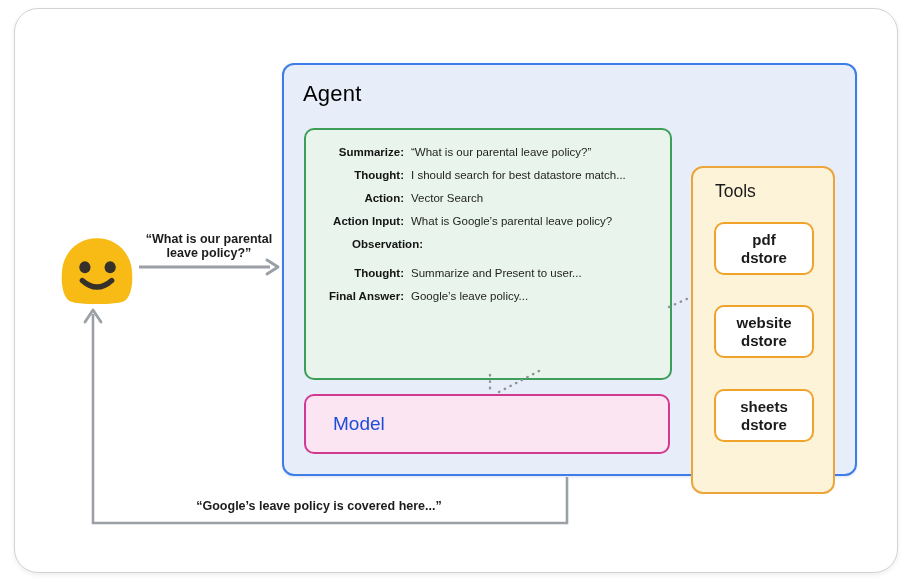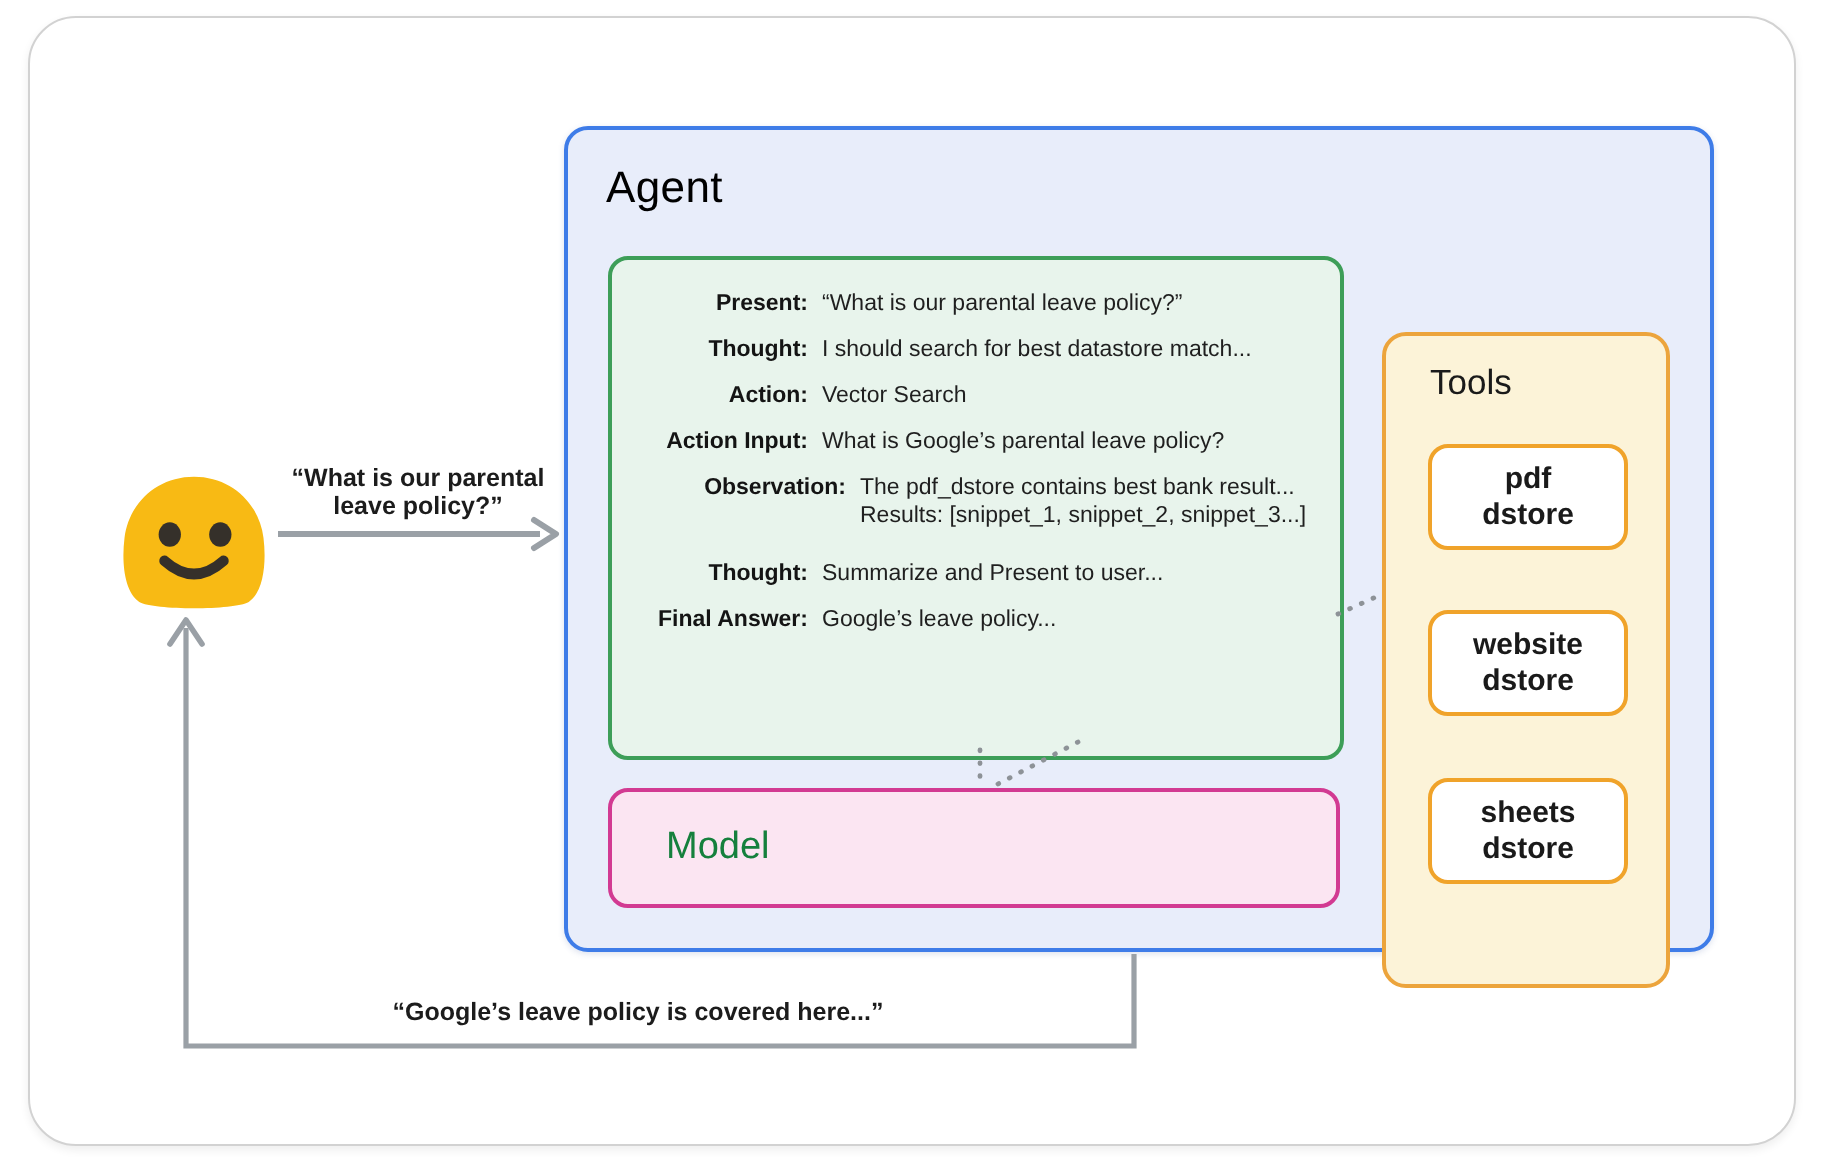--- a/index.html
+++ b/index.html
@@ -31,21 +31,21 @@
   .trace-row.obs { margin-bottom:15px;margin-left:19px; }
   .trace-label { width:98px; flex:none; text-align:right; font-weight:700; color:#141414; }
   .trace-value { margin-left:7px; white-space:nowrap; color:#1f1f1f; }
   .trace-value .v2 { white-space:nowrap; }
 
   .model-box {
     position:absolute; left:20px; top:329px; width:366px; height:60px;
     background:#fbe5f2; border:2.5px solid #d23a92; border-radius:10px;
     display:flex; align-items:center; padding-left:27px;
   }
-  .model-label { font-size:19px; font-weight:500; color:#15803d; }
+  .model-label { font-size:19px; font-weight:500; color:#1d4ed8; }
 
   .tools-panel {
     position:absolute; left:407px; top:62px; width:144px; height:328px;
     background:#fcf3d8; border:2px solid #eca43c; border-radius:12px;margin-top:39px;
   }
   .tools-title {
     position:absolute; left:22px; top:13px;
     font-size:17.5px; font-weight:500; color:#1a1a1a;
   }
   .tool-item {
@@ -80,41 +80,37 @@
     <path d="M24 41 Q38 53.5 52 41" fill="none" stroke="#35302a" stroke-width="5" stroke-linecap="round"></path>
   </svg>
 
   <div class="caption request">“What is our parental leave policy?”</div>
 
   <div class="agent-box">
     <div class="agent-title">Agent</div>
 
     <div class="scratchpad">
       <div class="trace-row">
-        <div class="trace-label">Present:</div>
+        <div class="trace-label">Summarize:</div>
         <div class="trace-value">“What is our parental leave policy?”</div>
       </div>
       <div class="trace-row">
         <div class="trace-label">Thought:</div>
         <div class="trace-value">I should search for best datastore match...</div>
       </div>
       <div class="trace-row">
         <div class="trace-label">Action:</div>
         <div class="trace-value">Vector Search</div>
       </div>
       <div class="trace-row">
         <div class="trace-label">Action Input:</div>
         <div class="trace-value">What is Google’s parental leave policy?</div>
       </div>
       <div class="trace-row obs">
         <div class="trace-label">Observation:</div>
-        <div class="trace-value">
-          <div>The pdf_dstore contains best bank result...</div>
-          <div class="v2">Results: [snippet_1, snippet_2, snippet_3...]</div>
-        </div>
       </div>
       <div class="trace-row">
         <div class="trace-label">Thought:</div>
         <div class="trace-value">Summarize and Present to user...</div>
       </div>
       <div class="trace-row">
         <div class="trace-label">Final Answer:</div>
         <div class="trace-value">Google’s leave policy...</div>
       </div>
     </div>

